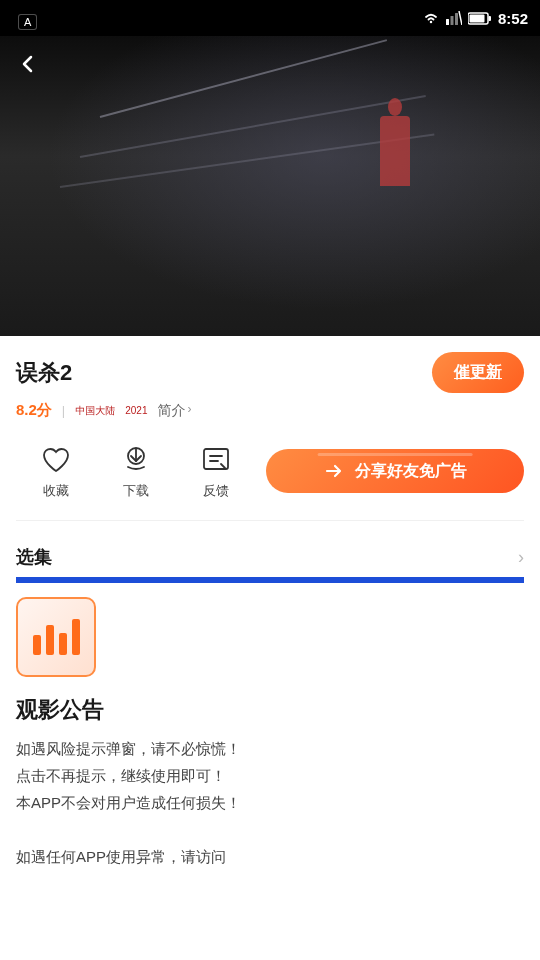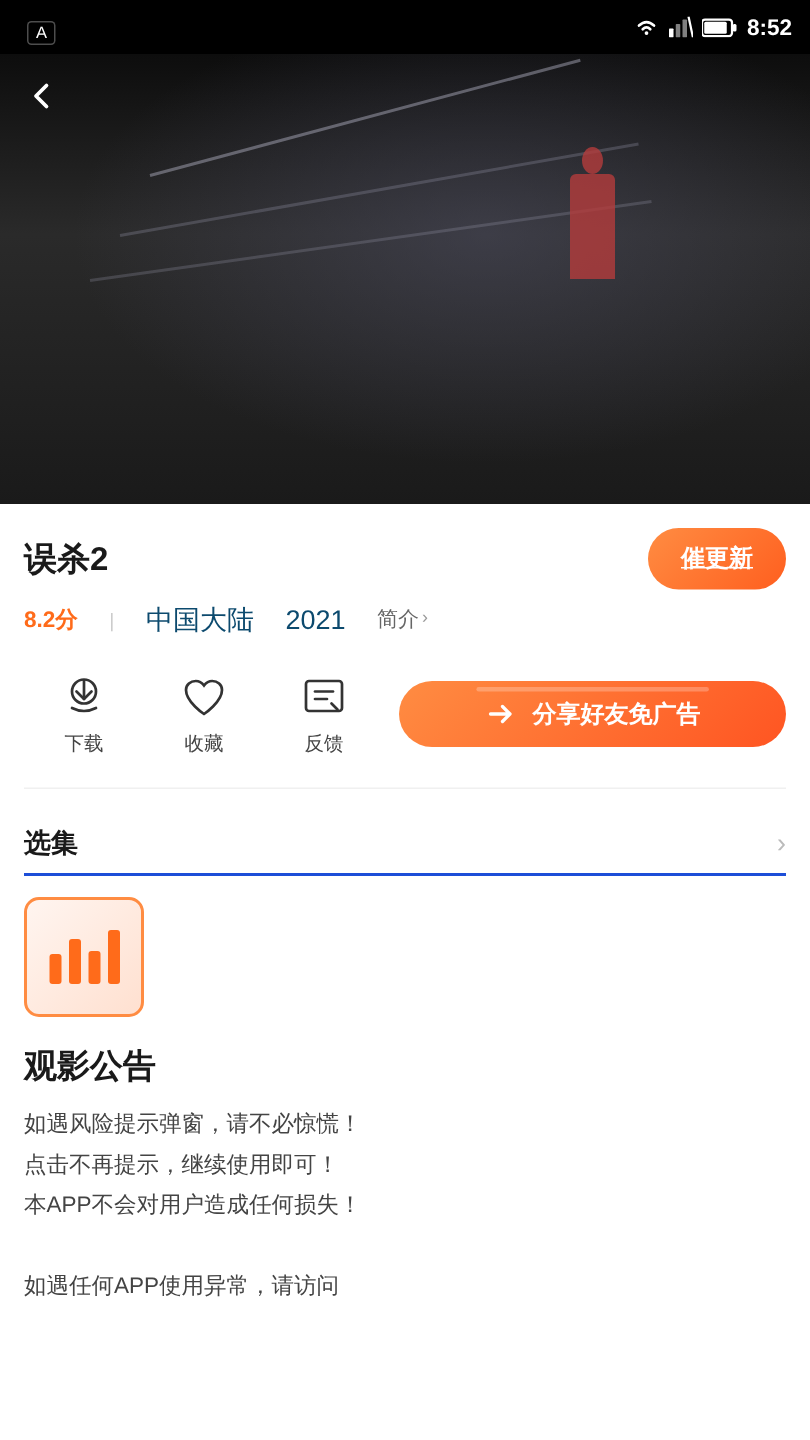--- a/index.html
+++ b/index.html
@@ -149,35 +149,35 @@
       font-weight: 600;
       cursor: pointer;
       white-space: nowrap;
       text-decoration: underline;
     }
 
     
     .meta-row {
       display: flex;
       align-items: center;
-      gap: 21px;
+      gap: 10px;
       margin-bottom: 14px;
     }
     .score {
       color: #ff6b1a;
       font-size: 15px;
       font-weight: 700;
     }
     .divider {
       color: #ccc;
       font-size: 13px;
     }
     .meta-text {
-      color: #0c4a6e;
-      font-size: 18px;
+      color: #b91c1c;
+      font-size: 10px;
       text-align: right;
     }
     .intro-link {
       display: flex;
       align-items: flex-start;
       color: #666;
       font-size: 14px;
       cursor: pointer;
     }
     .chevron-right {
@@ -252,21 +252,21 @@
       font-size: 16px;
       font-weight: 700;
     }
 
     
     .section-row {
       display: flex;
       align-items: center;
       justify-content: space-between;
       padding: 8px 0;
-      border-bottom: 2px solid #1d4ed8;
+      border-bottom: 6px solid #1d4ed8;
       margin-bottom: 14px;
     }
     .section-title {
       font-size: 18px;
       font-weight: 700;
       color: #1a1a1a;
     }
     .section-chevron {
       color: #bbb;
       font-size: 18px;
@@ -387,45 +387,45 @@
     <span class="divider">|</span>
     <span class="meta-text">中国大陆</span>
     <span class="meta-text">2021</span>
     <div class="intro-link">
       <span>简介</span>
       <span class="chevron-right">›</span>
     </div>
   </div>
 
   <div class="action-row">
+
+    <button class="action-btn">
+      <div class="action-icon">
+        <svg width="30" height="28" viewBox="0 0 30 28">
+          <path d="M15 25 C15 25 3 17 3 9 C3 5.5 6 3 9.5 3 C11.5 3 13.5 4 15 6 C16.5 4 18.5 3 20.5 3 C24 3 27 5.5 27 9 C27 17 15 25 15 25Z" stroke="#333" stroke-width="1.8" fill="none"></path>
+        </svg>
+      </div>
+      <span class="action-label">收藏</span>
+    </button>
 
     <button class="action-btn">
       <div class="action-icon">
         <svg width="30" height="30" viewBox="0 0 30 30">
           <circle cx="15" cy="11" r="8" stroke="#333" stroke-width="1.8" fill="none"></circle>
           <path d="M10 11 L15 16 L20 11" stroke="#333" stroke-width="1.8" fill="none" stroke-linecap="round" stroke-linejoin="round"></path>
           <line x1="15" y1="4" x2="15" y2="16" stroke="#333" stroke-width="1.8" stroke-linecap="round"></line>
           <path d="M7 22 Q15 26 23 22" stroke="#333" stroke-width="1.8" fill="none" stroke-linecap="round"></path>
         </svg>
       </div>
       <span class="action-label">下载</span>
     </button>
 
     <button class="action-btn">
       <div class="action-icon">
         <svg width="30" height="28" viewBox="0 0 30 28">
-          <path d="M15 25 C15 25 3 17 3 9 C3 5.5 6 3 9.5 3 C11.5 3 13.5 4 15 6 C16.5 4 18.5 3 20.5 3 C24 3 27 5.5 27 9 C27 17 15 25 15 25Z" stroke="#333" stroke-width="1.8" fill="none"></path>
-        </svg>
-      </div>
-      <span class="action-label">收藏</span>
-    </button>
-
-    <button class="action-btn">
-      <div class="action-icon">
-        <svg width="30" height="28" viewBox="0 0 30 28">
           <rect x="3" y="3" width="24" height="20" rx="2" stroke="#333" stroke-width="1.8" fill="none"></rect>
           <line x1="9" y1="10" x2="21" y2="10" stroke="#333" stroke-width="1.8" stroke-linecap="round"></line>
           <line x1="9" y1="15" x2="17" y2="15" stroke="#333" stroke-width="1.8" stroke-linecap="round"></line>
           <path d="M20 18 L24 22" stroke="#333" stroke-width="1.8" stroke-linecap="round"></path>
         </svg>
       </div>
       <span class="action-label">反馈</span>
     </button>
 
     <button class="share-ad-btn">

